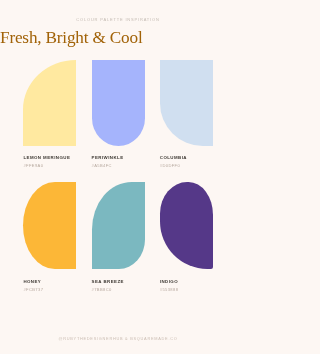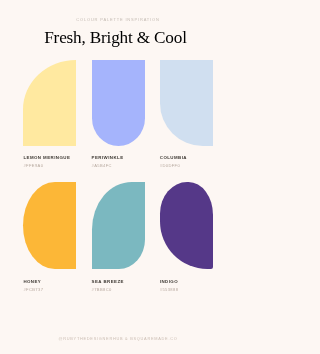--- a/index.html
+++ b/index.html
@@ -15,24 +15,23 @@
     filter:opacity(99.9%);
     position:absolute;left:0;right:0;top:17.4px;
     text-align:center;
     font-size:4.0px;letter-spacing:0.82px;
     color:#c3bab2;text-transform:uppercase;
     font-weight:400;
   }
   .title{
     filter:opacity(99.9%);
     position:absolute;left:0;right:5px;top:28px;
-    text-align:center;
     font-family:"Liberation Serif",serif;
     font-size:17.2px;letter-spacing:-0.18px;
-    color:#000000;font-weight:400;
+    color:#a16207;font-weight:400;
   }
 
   .grid{position:absolute;left:23.4px;top:60px;width:189.5px;}
   .row{display:flex;gap:15.1px;}
   .row2{margin-top:13.8px;}
   .cell{width:53.1px;}
   .chip{width:53.1px;height:85.6px;}
   .row2 .chip{height:87px;}
 
   

